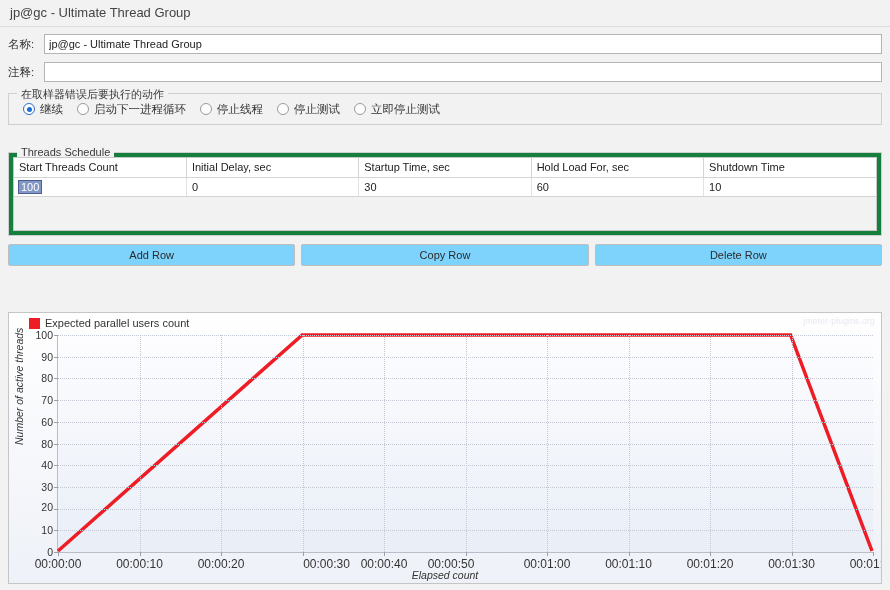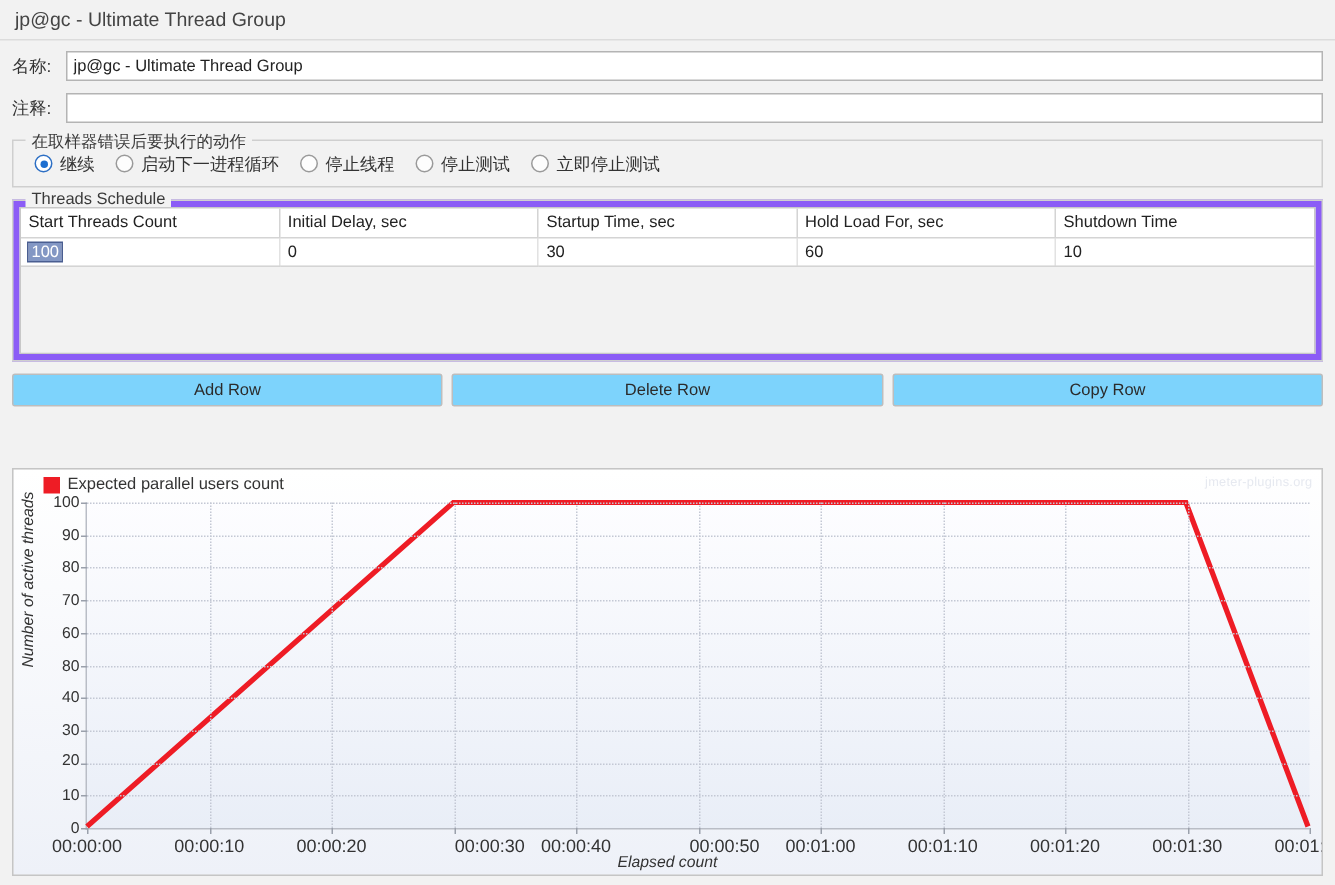--- a/index.html
+++ b/index.html
@@ -101,23 +101,23 @@
     position: absolute;
     left: 2.5px; top: 2.5px;
     width: 5px; height: 5px;
     border-radius: 50%;
     background: #1d6fd0;
   }
   .radio-label { font-size: 11.5px; color: #333; white-space: nowrap; }
 
   
   #schedule-group {
-    margin-top: 8px;
-    height: 108px;
-    background: #8b5cf6;
+    margin-top: 27px;
+    height: 84px;
+    background: #15803d;
     padding: 4px;
   }
   #sched-table-wrap {
     position: absolute;
     left: 4px; top: 4px; right: 4px; bottom: 4px;
     background: #f2f2f2;
     border: 1px solid #c8c8c8;
     overflow: hidden;
   }
   table.sched {
@@ -349,22 +349,22 @@
           <td>10</td>
         </tr>
       </tbody>
     </table>
     <div id="empty-body"></div>
   </div>
 </div>
 
 <div id="button-row">
   <button class="btn">Add Row</button>
+  <button class="btn">Copy Row</button>
   <button class="btn">Delete Row</button>
-  <button class="btn">Copy Row</button>
 </div>
 
 <div id="chart-panel">
 
   <div id="legend">
     <span id="legend-swatch"></span>
     <span id="legend-label">Expected parallel users count</span>
   </div>
 
   <div id="watermark">jmeter-plugins.org</div>
@@ -416,21 +416,21 @@
       <div class="tick-x-mark" style="left: 163px;"></div>
       <div class="tick-x" style="left: 163px;">00:00:20</div>
       <div class="gridline-v" style="left: 244.5px;"></div>
       <div class="tick-x-mark" style="left: 244.5px;"></div>
       <div class="tick-x" style="left: 244.5px; margin-left: 24px;">00:00:30</div>
       <div class="gridline-v" style="left: 326px;"></div>
       <div class="tick-x-mark" style="left: 326px;"></div>
       <div class="tick-x" style="left: 326px;">00:00:40</div>
       <div class="gridline-v" style="left: 407.5px;"></div>
       <div class="tick-x-mark" style="left: 407.5px;"></div>
-      <div class="tick-x" style="left: 425px;">00:00:50</div>
+      <div class="tick-x" style="left: 393px;">00:00:50</div>
       <div class="gridline-v" style="left: 489px;"></div>
       <div class="tick-x-mark" style="left: 489px;"></div>
       <div class="tick-x" style="left: 489px;">00:01:00</div>
       <div class="gridline-v" style="left: 570.5px;"></div>
       <div class="tick-x-mark" style="left: 570.5px;"></div>
       <div class="tick-x" style="left: 570.5px;">00:01:10</div>
       <div class="gridline-v" style="left: 652px;"></div>
       <div class="tick-x-mark" style="left: 652px;"></div>
       <div class="tick-x" style="left: 652px;">00:01:20</div>
       <div class="gridline-v" style="left: 733.5px;"></div>

